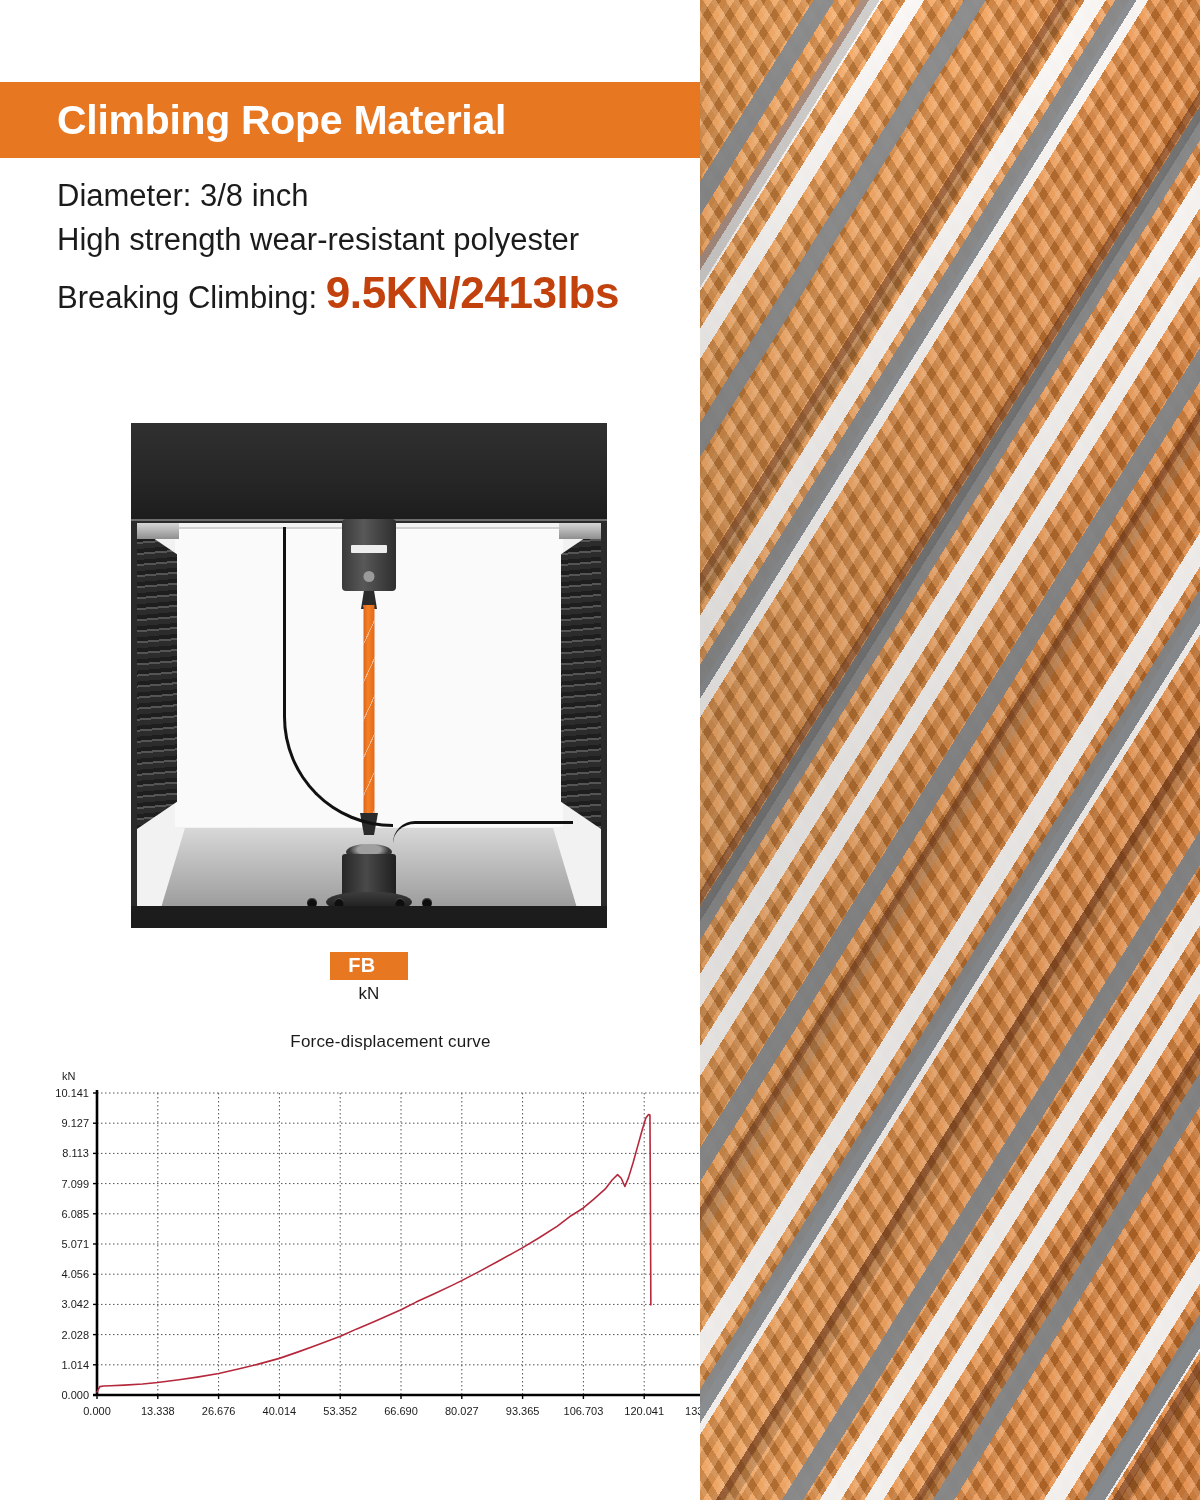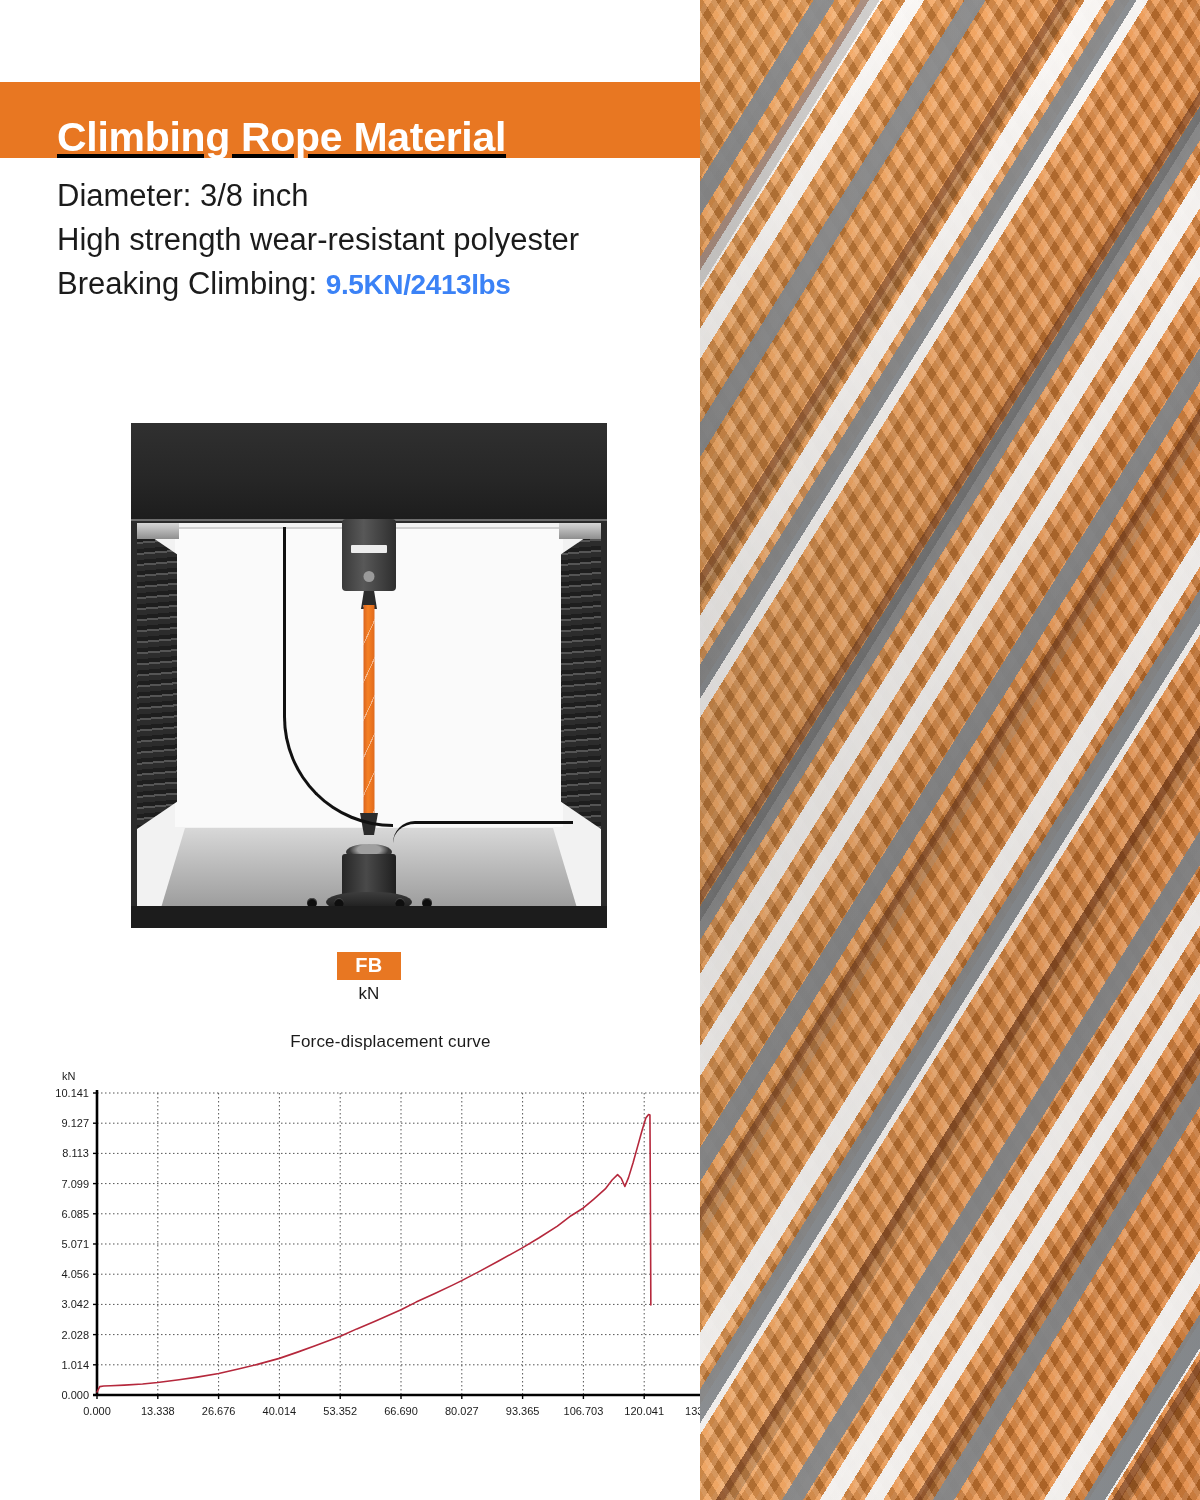--- a/index.html
+++ b/index.html
@@ -10,21 +10,21 @@
     overflow: hidden;
   }
   .page { position: relative; width: 1200px; height: 1500px; background:#fff; }
 
   
   .title-banner {
     position: absolute; left: 0; top: 82px;
     width: 762px; height: 76px;
     background: #e87722;
     border-radius: 0 14px 14px 0;
-    display: flex; align-items: flex-end; text-decoration: underline;
+    display: flex; align-items: center;
   }
   .title-banner-text {
     color: #ffffff;
     font-size: 41px;
     font-weight: bold;
     letter-spacing: -0.3px;
     padding-left: 57px;
     line-height: 1;
     white-space: nowrap;
   }
@@ -35,23 +35,23 @@
     width: 660px;
   }
   .spec-line {
     font-size: 31px;
     color: #1b1b1b;
     line-height: 1.42;
     white-space: nowrap;
     font-weight: 400;
   }
   .spec-strong {
-    color: #3b82f6;
+    color: #c2410c;
     font-weight: bold;
-    font-size: 28px;
+    font-size: 44px;
     letter-spacing: -0.4px;
   }
 
   
   .machine-photo {
     position: absolute; left: 131px; top: 423px;
     width: 476px; height: 505px;
     background: #2a2a2a;
     overflow: hidden;
   }
@@ -170,21 +170,21 @@
   
   .fb-wrap {
     position: absolute; left: 131px; top: 952px; width: 476px;
     text-align: center;
   }
   .fb-badge {
     display: inline-block;
     background: #e87722;
     color: #ffffff;
     font-size: 20px; font-weight: bold;
-    padding: 2px 18px 3px 18px;
+    padding: 2px 32px 3px 18px;
     line-height: 1.15;
     letter-spacing: 0.5px;
   }
   .fb-unit {
     display:block; margin-top: 4px;
     font-size: 17px; color: #1b1b1b;
   }
 
   
   .chart-block { position: absolute; left: 0; top: 1032px; width: 760px; height: 420px; }

